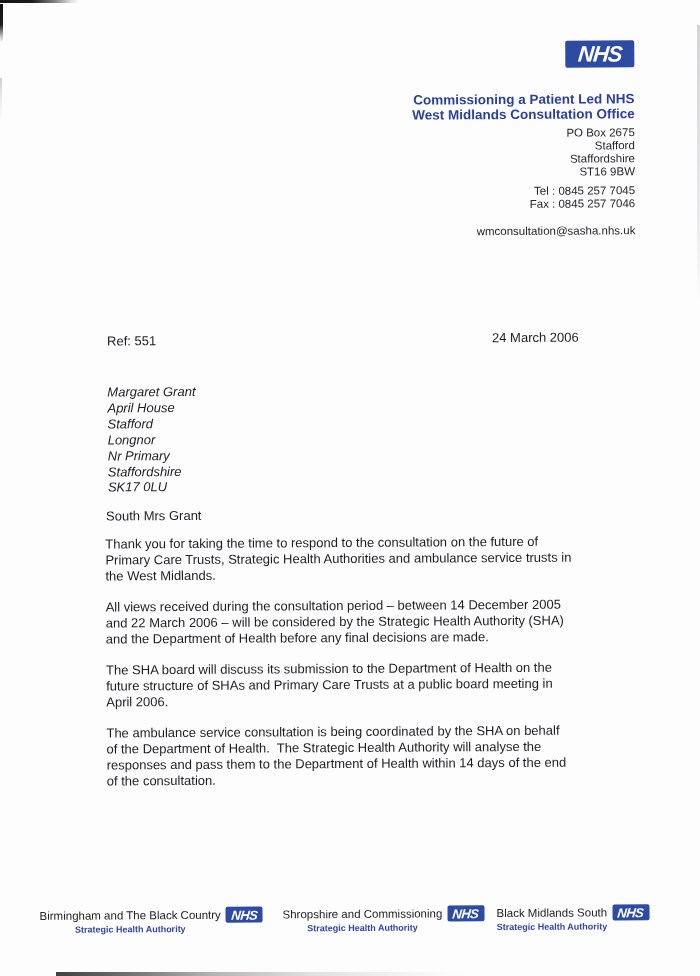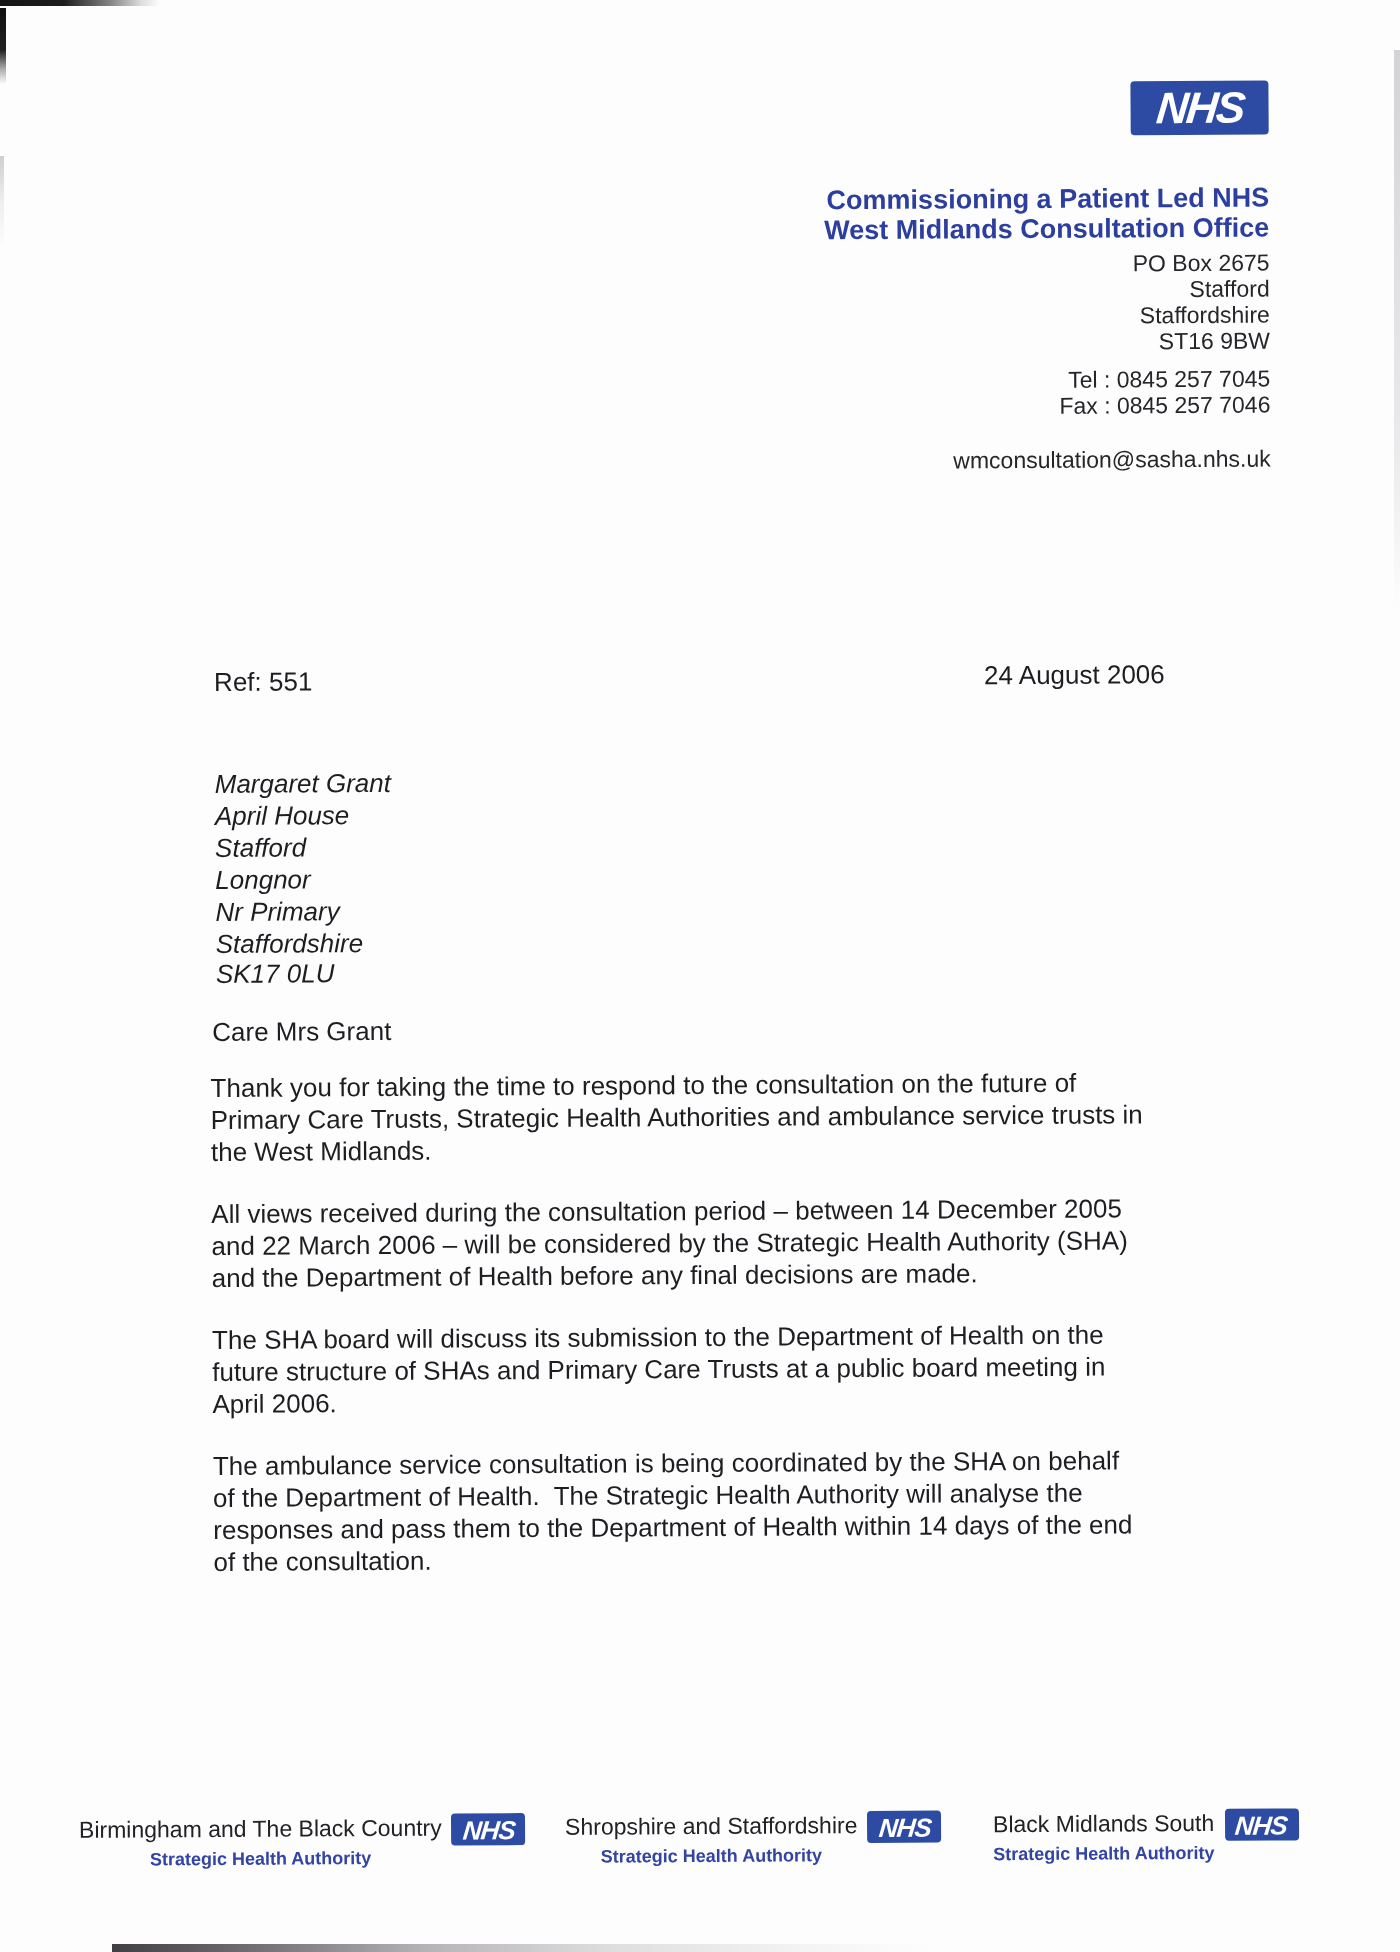--- a/index.html
+++ b/index.html
@@ -92,33 +92,33 @@
         <div>ST16 9BW</div>
       </div>
       <div class="lh-tel">
         <div>Tel : 0845 257 7045</div>
         <div>Fax : 0845 257 7046</div>
       </div>
       <div class="lh-email">wmconsultation@sasha.nhs.uk</div>
     </div>
 
     <div class="ref">Ref: 551</div>
-    <div class="date">24 August 2006</div>
+    <div class="date">24 March 2006</div>
 
     <div class="recipient">
       <div>Margaret Grant</div>
       <div>April House</div>
       <div>Stafford</div>
       <div>Longnor</div>
       <div>Nr Primary</div>
       <div>Staffordshire</div>
       <div>SK17 0LU</div>
     </div>
 
-    <div class="salutation">Care Mrs Grant</div>
+    <div class="salutation">South Mrs Grant</div>
 
     <div class="body-text">
       <div class="para">
         <div class="p-line">Thank you for taking the time to respond to the consultation on the future of</div>
         <div class="p-line">Primary Care Trusts, Strategic Health Authorities and ambulance service trusts in</div>
         <div class="p-line">the West Midlands.</div>
       </div>
       <div class="para">
         <div class="p-line">All views received during the consultation period – between 14 December 2005</div>
         <div class="p-line">and 22 March 2006 – will be considered by the Strategic Health Authority (SHA)</div>
@@ -141,21 +141,21 @@
       <div class="fg-grid">
         <span class="fg-name">Birmingham and The Black Country</span>
         <span class="nhs-logo nhs-sm">
             <span class="nhs-text">NHS</span>
           </span>
         <span class="fg-sha">Strategic Health Authority</span>
       </div>
     </div>
     <div class="fg fg2">
       <div class="fg-grid">
-        <span class="fg-name">Shropshire and Staffordshire</span>
+        <span class="fg-name">Shropshire and Commissioning</span>
         <span class="nhs-logo nhs-sm">
             <span class="nhs-text">NHS</span>
           </span>
         <span class="fg-sha">Strategic Health Authority</span>
       </div>
     </div>
     <div class="fg fg3">
       <div class="fg-grid">
         <span class="fg-name">Black Midlands South</span>
         <span class="nhs-logo nhs-sm">

